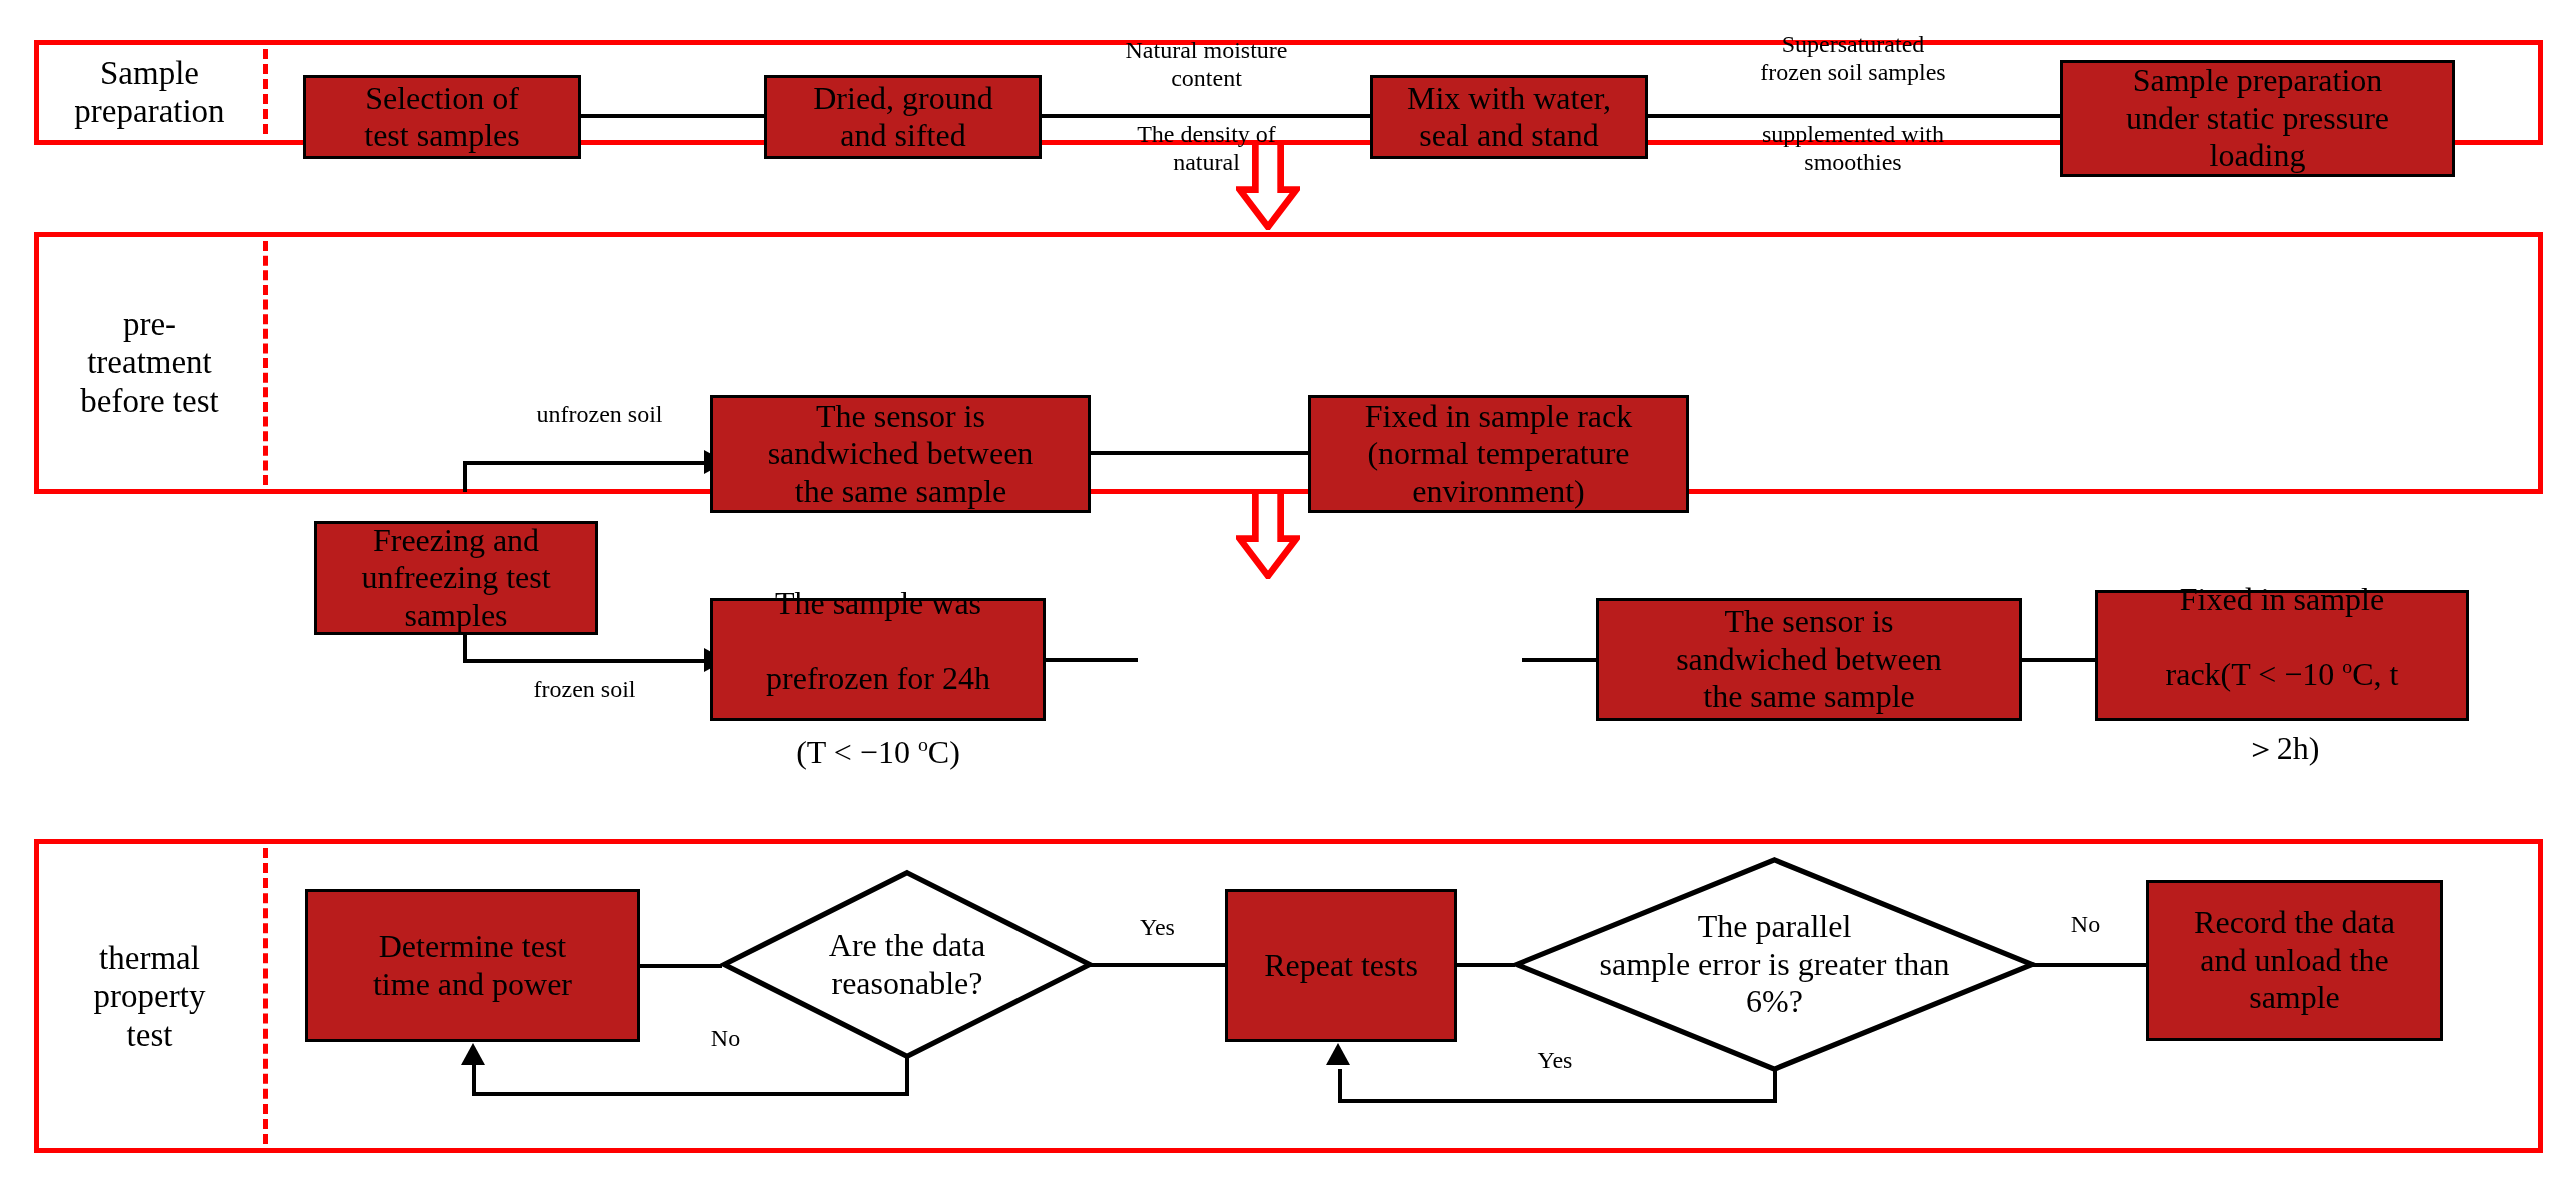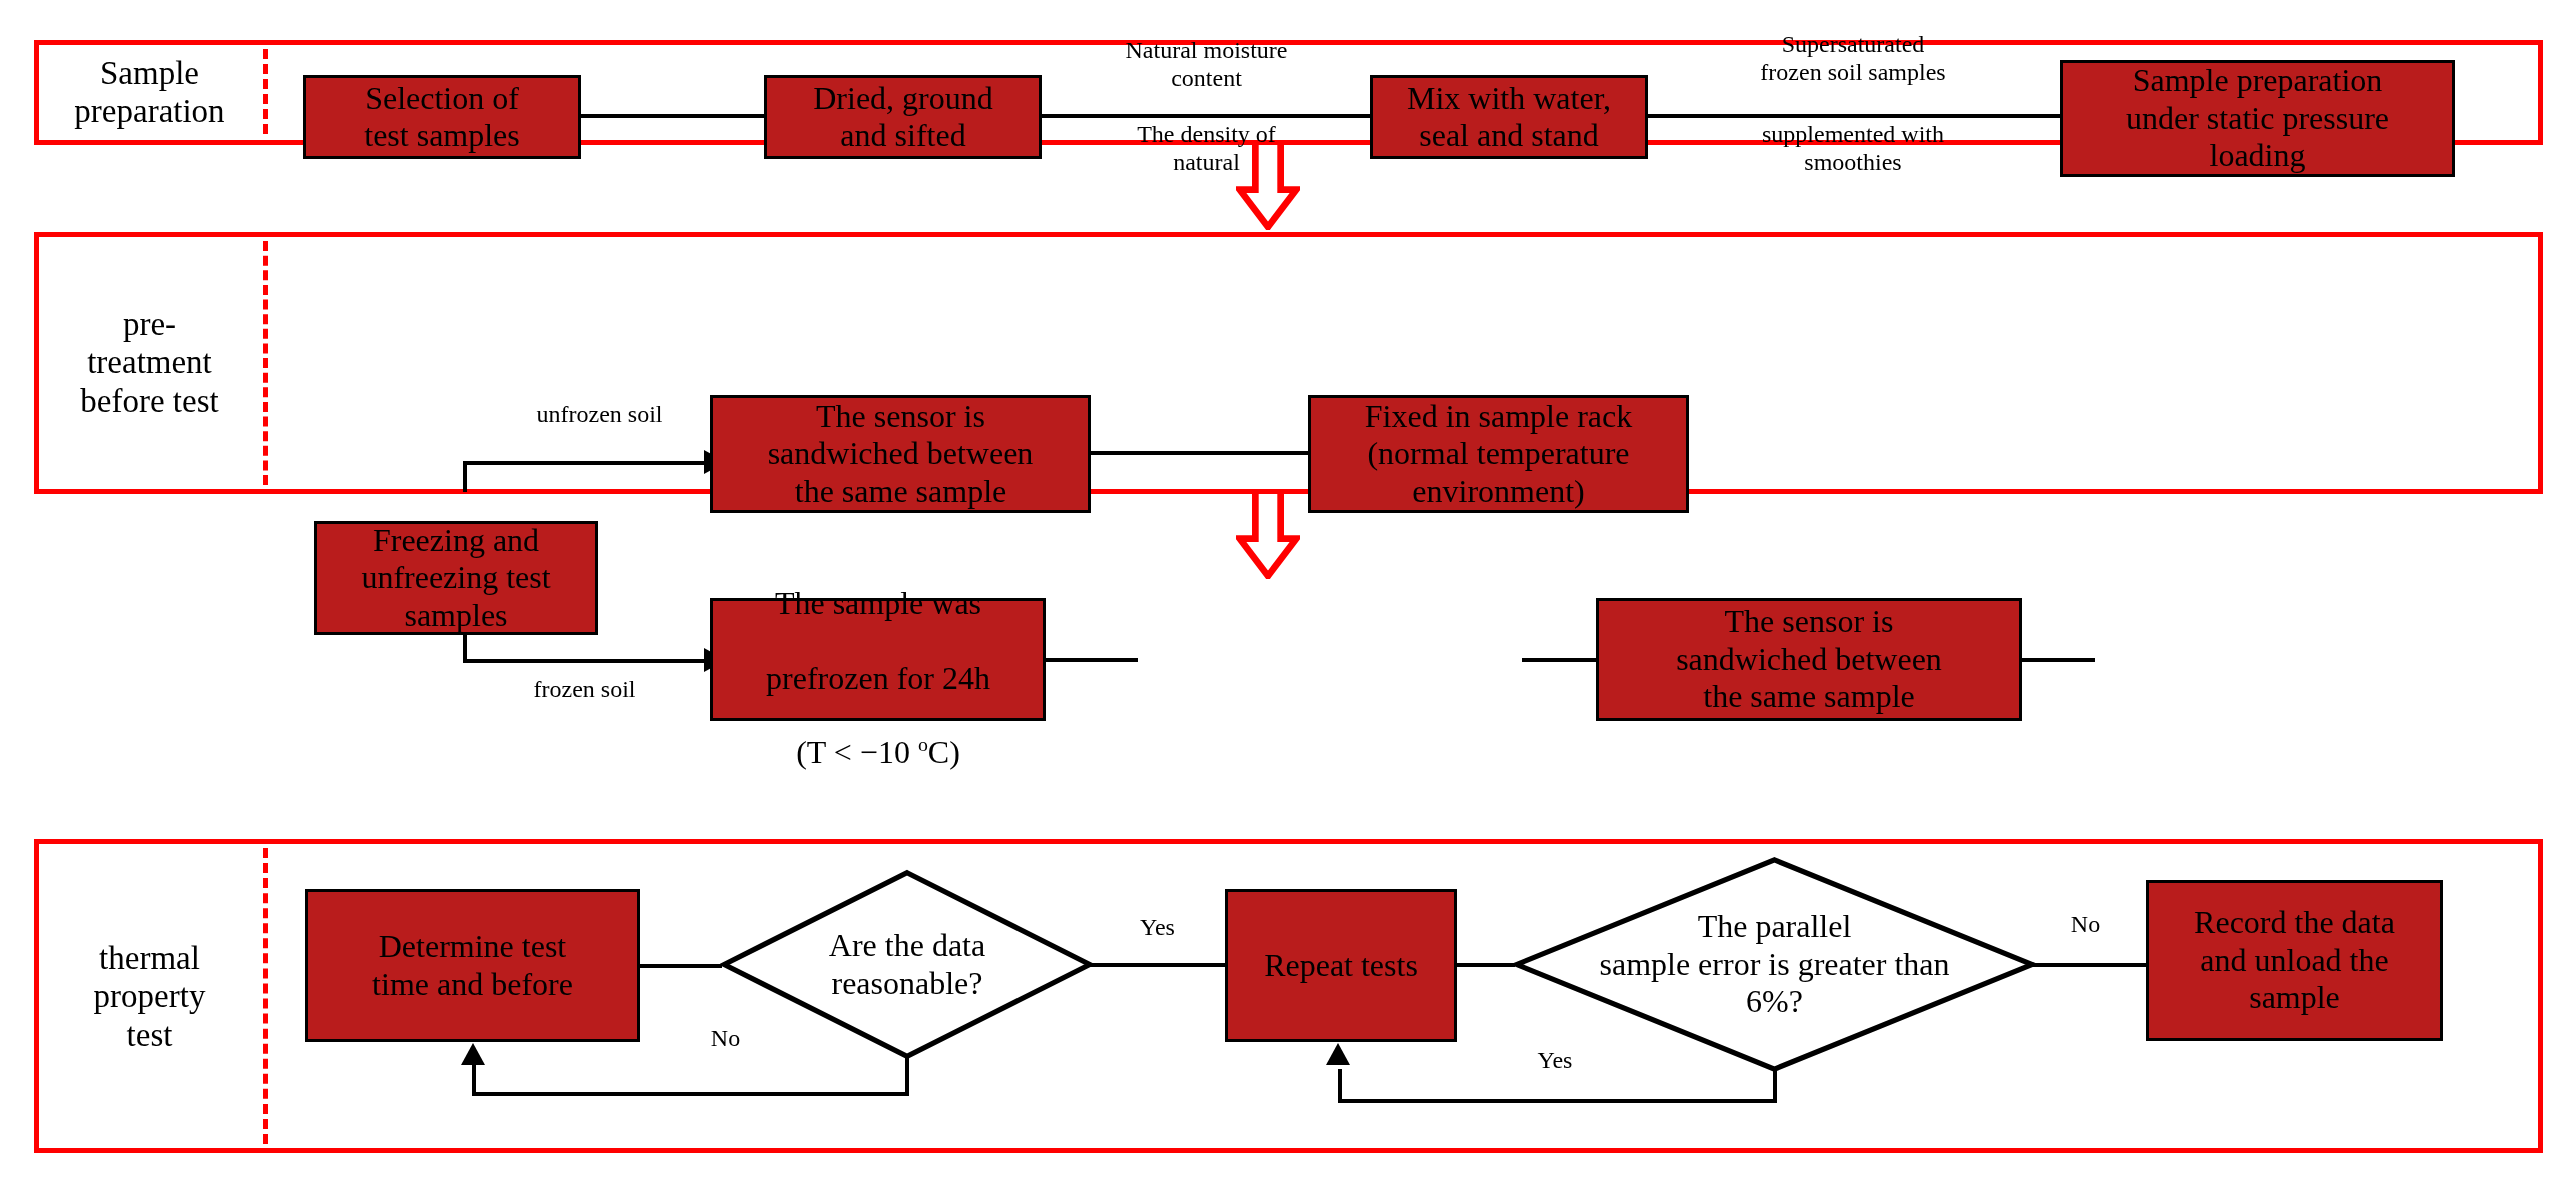--- a/index.html
+++ b/index.html
@@ -197,35 +197,42 @@
       <span>prefrozen for 24h</span><br>
       <span>(T &lt; −10 </span><span class="sup">o</span><span>C)</span>
     </span>
   </div>
   <div class="hline" style="left:1046px; top:658px; width:92px;"></div>
   <div class="hline" style="left:1522px; top:658px; width:75px;"></div>
   <div class="pbox" style="left:1596px; top:598px; width:426px; height:123px;">The sensor is
 sandwiched between
 the same sample</div>
   <div class="hline" style="left:2022px; top:658px; width:73px;"></div>
+  <div class="pbox" style="left:2095px; top:590px; width:374px; height:131px;">
+    <span style="display:block;">
+      <span>Fixed in sample</span><br>
+      <span>rack(T &lt; −10 </span><span class="sup">o</span><span>C,  t</span><br>
+      <span>＞2h)</span>
+    </span>
+  </div>
 
   <div class="redarrow" style="left:1236px; top:491px; width:64px; height:88px;">
     <svg width="64" height="88" viewBox="0 0 86 118">
       <path d="M 26 0 L 26 64 L 5 64 L 43 114 L 81 64 L 60 64 L 60 0" fill="none" stroke="#ff0000" stroke-width="9" stroke-linejoin="miter"></path>
     </svg>
   </div>
 
   <div class="panel" style="left:34px; top:839px; width:2509px; height:314px;"></div>
   <div class="panel-divider" style="left:263px; top:848px; height:296px;"></div>
   <div class="panel-label" style="left:41px; top:847px; width:217px; height:299px;">thermal
 property
 test</div>
 
   <div class="pbox" style="left:305px; top:889px; width:335px; height:153px;">Determine test
-time and before</div>
+time and power</div>
   <div class="hline" style="left:640px; top:964px; width:82px;"></div>
 
   <div class="diamond-wrap" style="left:720px; top:869px; width:374px; height:191px;">
     <svg width="374" height="191" viewBox="0 0 500 256">
       <polygon points="250,5 495,128 250,251 5,128" fill="#ffffff" stroke="#000000" stroke-width="7"></polygon>
     </svg>
     <div class="diamond-text">Are the data
 reasonable?</div>
   </div>
 

